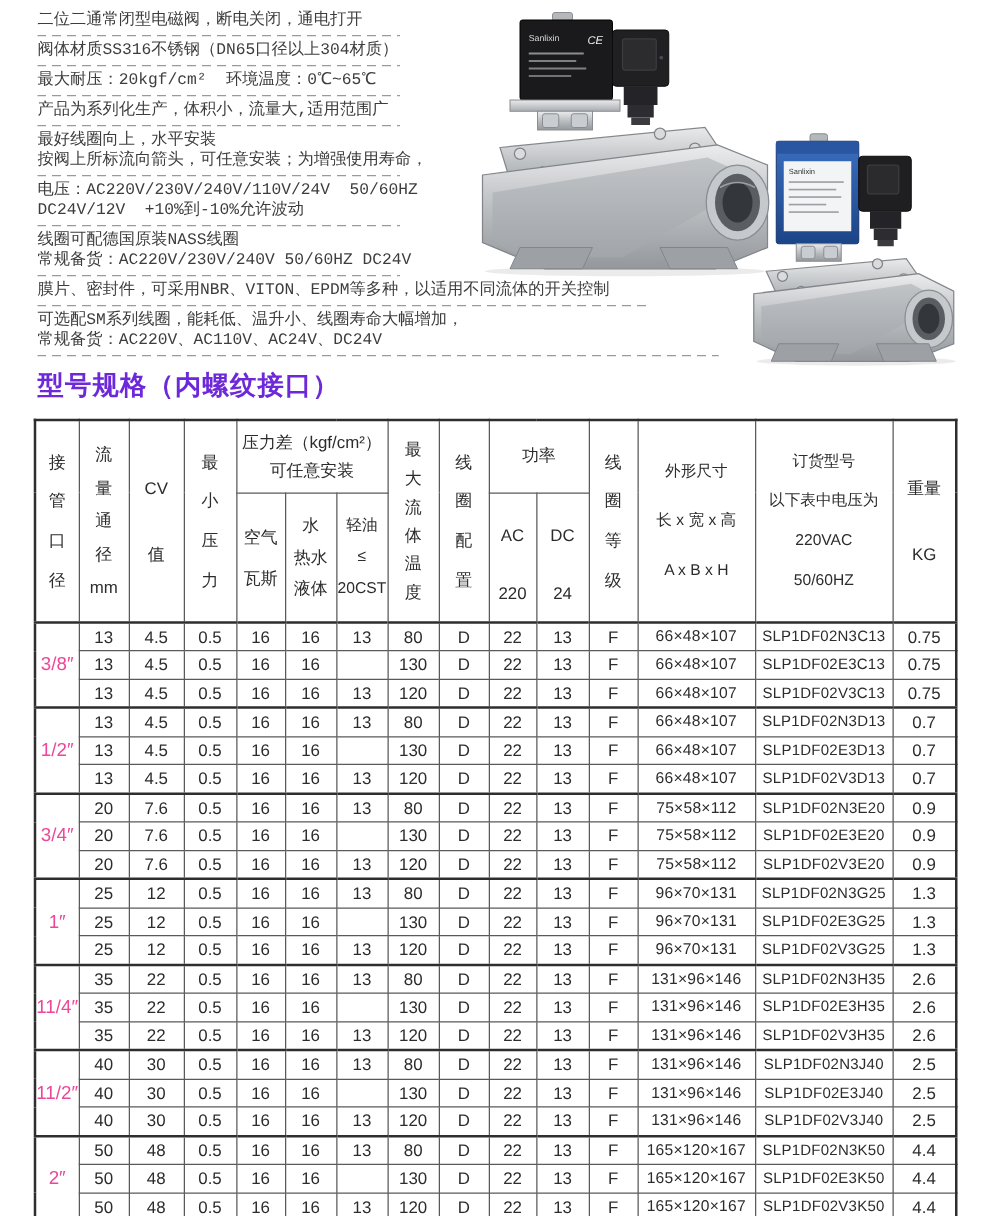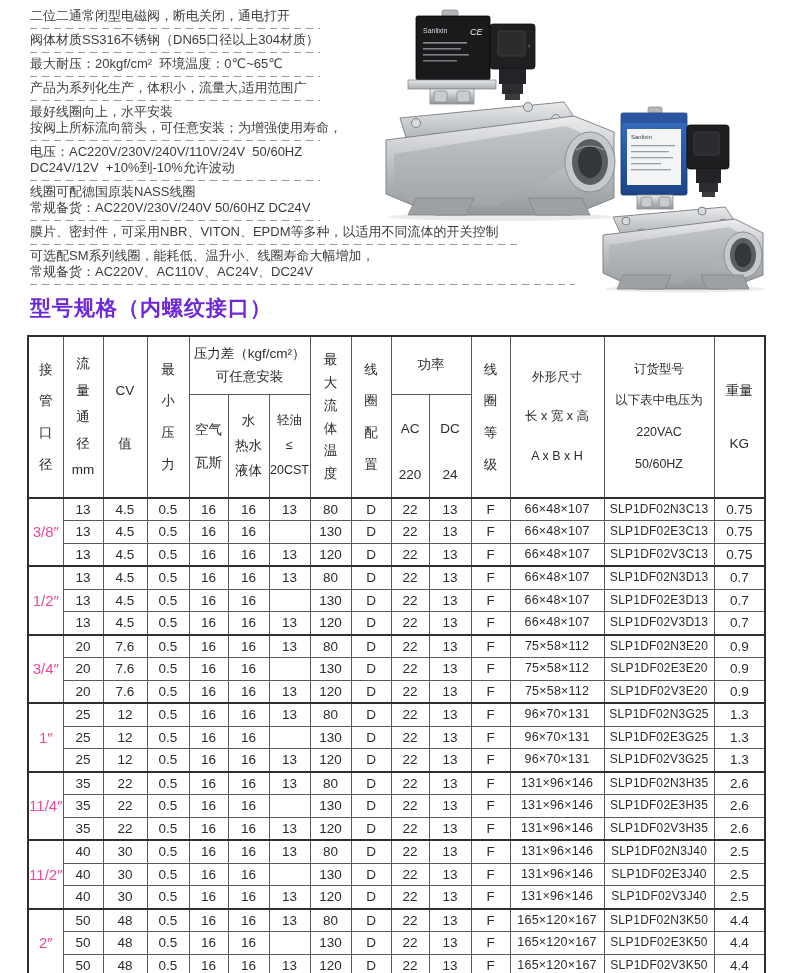--- a/index.html
+++ b/index.html
@@ -4,21 +4,21 @@
 <style>
   html,body { margin:0; padding:0; }
   body {
     width:790px; height:973px; background:#ffffff; position:relative; overflow:hidden;
     font-family:"Liberation Sans","DejaVu Sans",sans-serif; color:#3c3c3c;
     -webkit-font-smoothing:antialiased;
   }
 
   
   .features { position:absolute; left:30px; top:5px; width:560px; z-index:2; }
-  .feature-item { position:relative; width:290px; padding:3px 0 5px; }
+  .feature-item { position:relative; width:290px; padding:3px 0 5px;font-family:Liberation Mono, monospace; }
   .feature-item::after {
     content:""; position:absolute; left:0; bottom:0; height:1px; width:100%;
     background:repeating-linear-gradient(90deg,#9a9a9a 0 7px,transparent 7px 12px);
   }
   .feature-item:nth-child(8) { width:490px; }
   .feature-item:nth-child(9) { width:545px; }
   .fline { font-size:13px; line-height:16px; white-space:pre; color:#3d3d3d; }
 
   
   .photos { position:absolute; left:0; top:0; width:640px; height:300px; z-index:1;padding-left:34px; }

